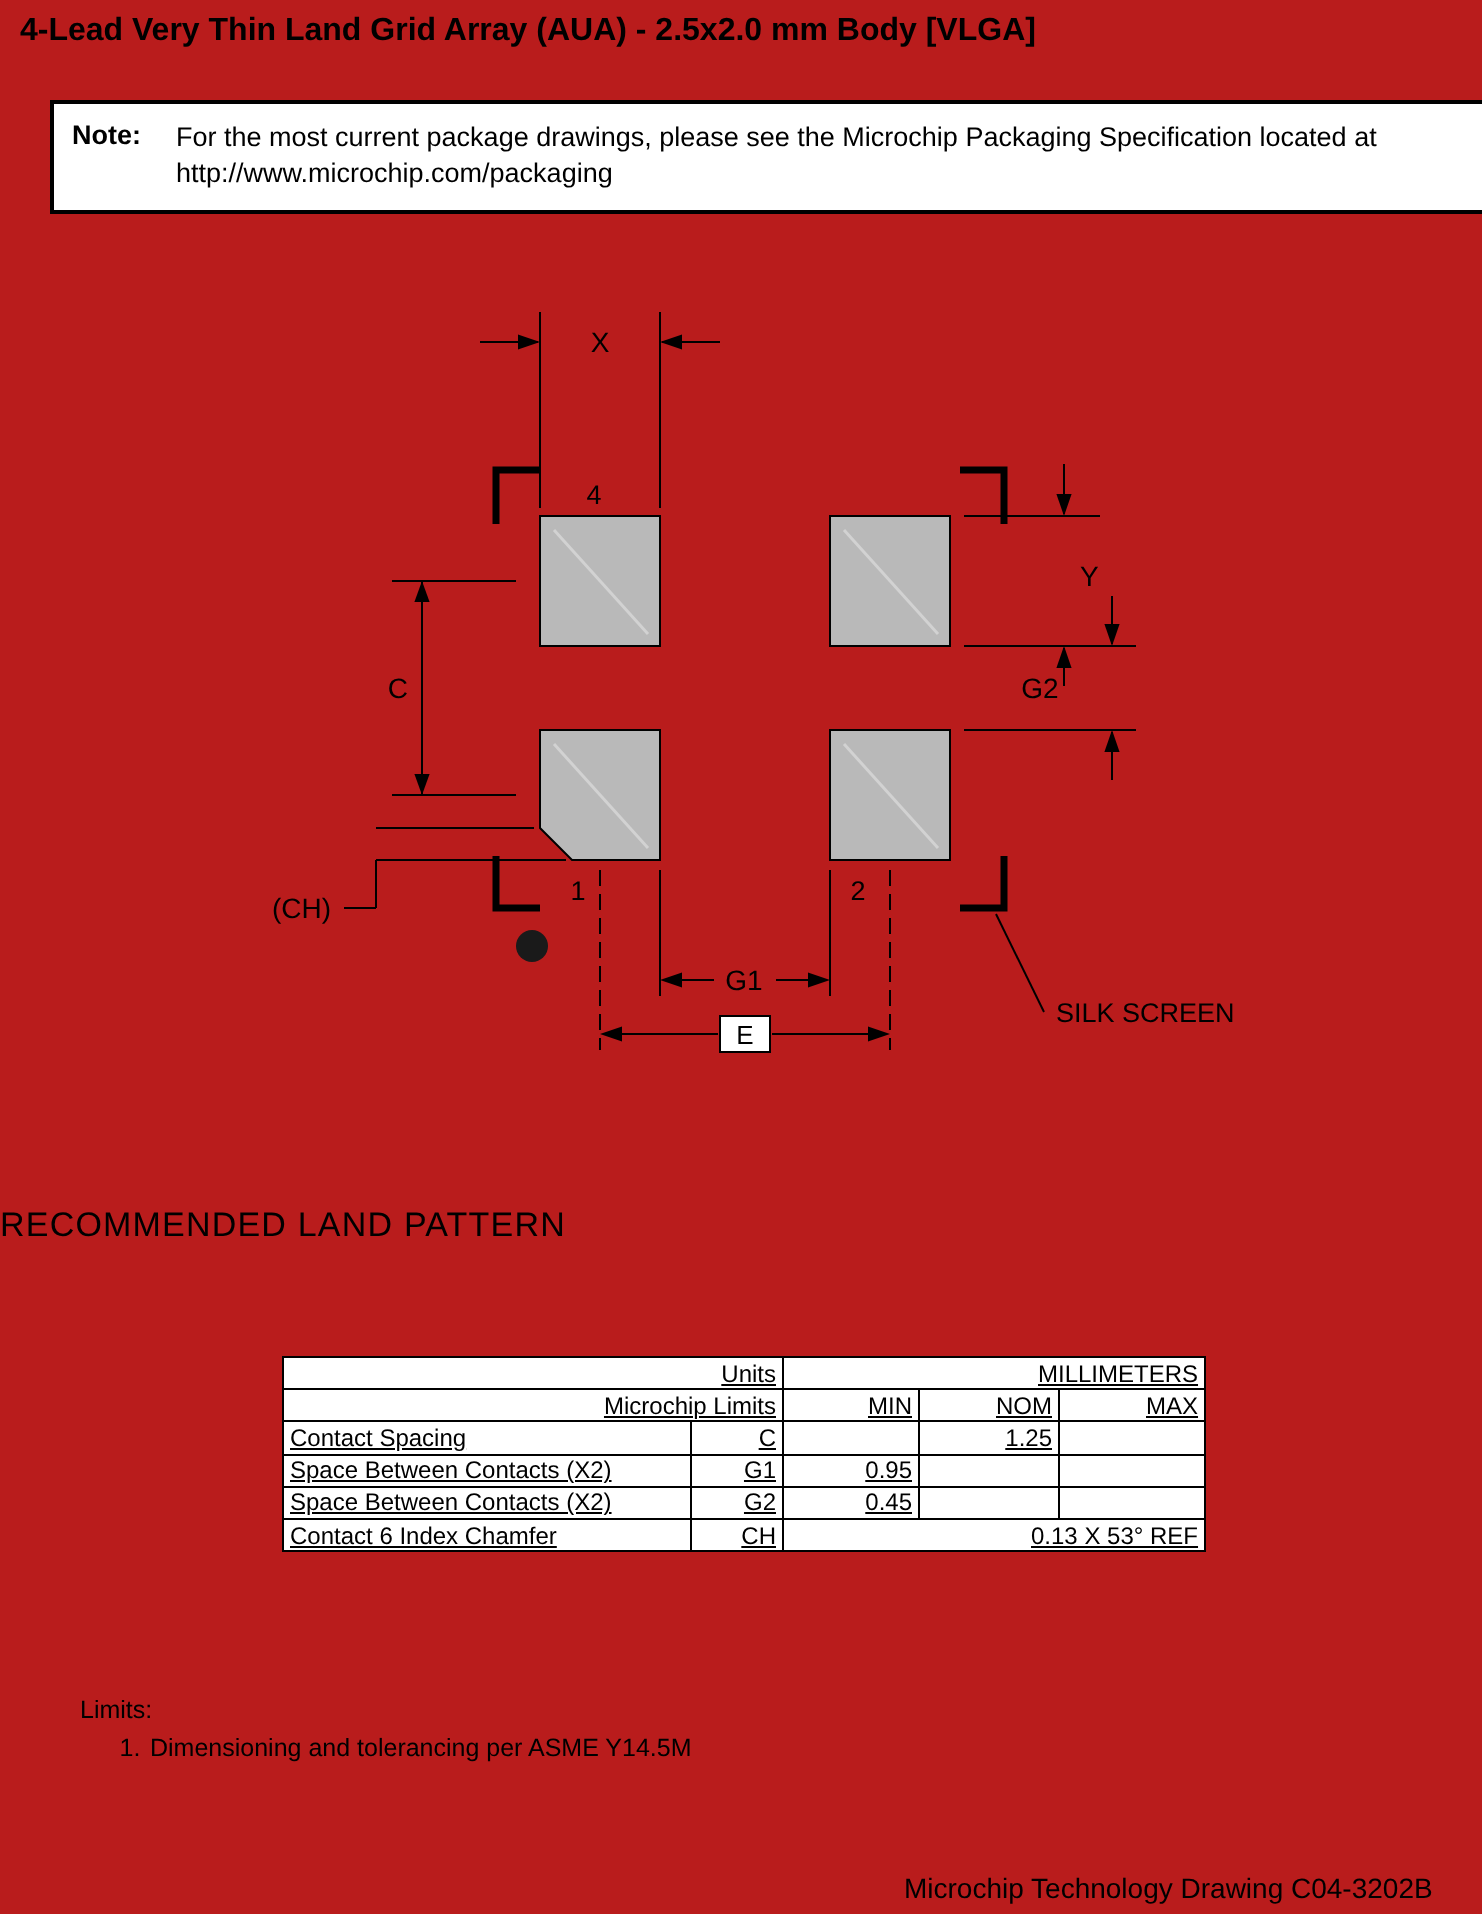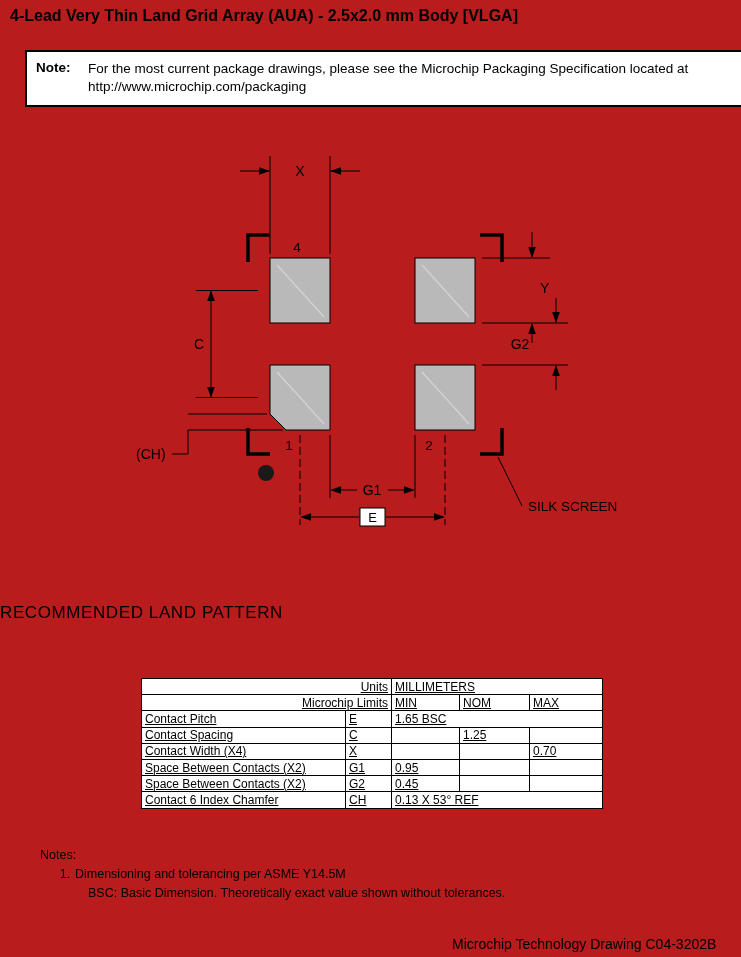--- a/index.html
+++ b/index.html
@@ -14,21 +14,21 @@
   .note-text { position:absolute; left:61px; top:8px; font-size:13.5px; line-height:18px; }
 
   .drawing-svg { position:absolute; left:0; top:140px; }
   .drawing-svg text { font-family:"Liberation Sans", sans-serif; }
 
   .caption { position:absolute; left:0; top:559px; width:741px; font-size:17px; letter-spacing:0.6px;margin-top:44px; }
 
   table.dim-table { position:absolute; left:141px; top:678px; width:461px; border-collapse:collapse; table-layout:fixed; font-size:12px; background:#fff;text-decoration:underline; }
   table.dim-table td { border:1px solid #000; height:16.2px; padding:0 3px; line-height:14px; white-space:nowrap; overflow:hidden; }
   td.ra { text-align:right; }
-  td.ctr { text-align:left; }
+  td.ctr { text-align:right; }
 
   .notes-heading { position:absolute; left:40px; top:848px; font-size:12.5px; }
   .note-item-1 { position:absolute; left:55px; top:867px; font-size:12.5px;text-align:center; }
   .note-item-1 .num { display:inline-block; width:20px; }
   .note-item-2 { position:absolute; left:88px; top:886px; font-size:12.5px; }
 
   .footer { position:absolute; left:452px; top:936px; font-size:14px; }
 </style>
 </head>
 <body>
@@ -155,37 +155,25 @@
         <td colspan="2" class="ra">Units</td>
         <td colspan="3" class="ctr">MILLIMETERS</td>
       </tr>
       <tr>
         <td colspan="2" class="ra">Microchip Limits</td>
         <td class="ctr">MIN</td>
         <td class="ctr">NOM</td>
         <td class="ctr">MAX</td>
       </tr>
       <tr>
-        <td>Contact Pitch</td>
-        <td class="ctr">E</td>
-        <td colspan="3" class="ctr">1.65 BSC</td>
-      </tr>
-      <tr>
         <td>Contact Spacing</td>
         <td class="ctr">C</td>
         <td class="ctr"></td>
         <td class="ctr">1.25</td>
         <td class="ctr"></td>
-      </tr>
-      <tr>
-        <td>Contact Width (X4)</td>
-        <td class="ctr">X</td>
-        <td class="ctr"></td>
-        <td class="ctr"></td>
-        <td class="ctr">0.70</td>
       </tr>
       <tr>
         <td>Space Between Contacts (X2)</td>
         <td class="ctr">G1</td>
         <td class="ctr">0.95</td>
         <td class="ctr"></td>
         <td class="ctr"></td>
       </tr>
       <tr>
         <td>Space Between Contacts (X2)</td>
@@ -195,21 +183,20 @@
         <td class="ctr"></td>
       </tr>
       <tr>
         <td>Contact 6 Index Chamfer</td>
         <td class="ctr">CH</td>
         <td colspan="3" class="ctr">0.13 X 53° REF</td>
       </tr>
     </tbody>
   </table>
 
-  <div class="notes-heading">Notes:</div>
+  <div class="notes-heading">Limits:</div>
   <div class="note-item-1">
     <span class="num">1.</span><span>Dimensioning and tolerancing per ASME Y14.5M</span>
   </div>
-  <div class="note-item-2">BSC: Basic Dimension. Theoretically exact value shown without tolerances.</div>
 
   <div class="footer">Microchip Technology Drawing C04-3202B</div>
 
 </div>
 
 </body></html>

